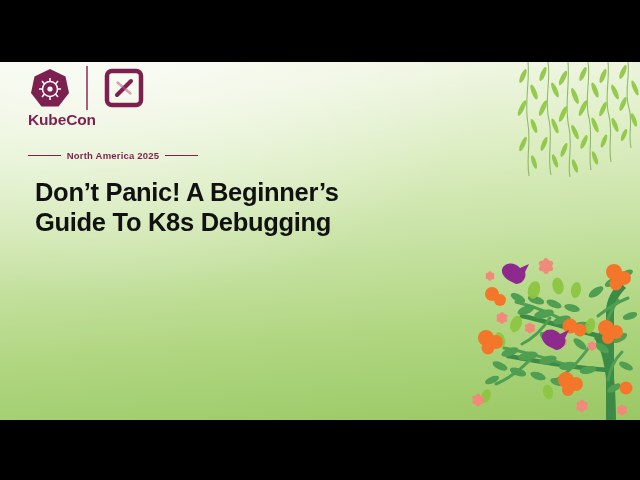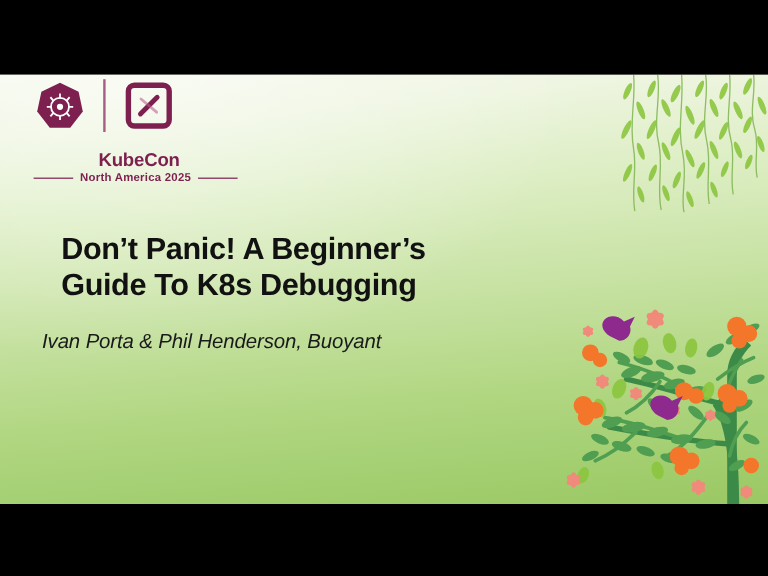--- a/index.html
+++ b/index.html
@@ -71,39 +71,38 @@
   .logo-divider {
     width: 1.5px;
     height: 44px;
     background: #8e2a5f;
     opacity: 0.75;
     margin: 0 12px 0 14px;
   }
   .cnc-mark { width: 40px; height: 40px; display: block; margin-left: 4px; }
   .wordmark-row {
     display: flex;
-    align-items: center;
-    margin-top: 14px;
+    align-items: flex-end;
+    margin-top: 0;
     height: 18px;
-    flex-direction: column;
   }
   .wordmark {
     color: #7d1f4f;
     font-weight: bold;
     font-size: 15.5px;
     letter-spacing: -0.15px;
     line-height: 18px;
     white-space: nowrap;
   }
   .wordmark.kubecon { width: 62px; text-align: center; }
   .wordmark.cnc { margin-left: 18px; }
   .region-row {
     display: flex;
     align-items: center;
-    margin-top: 0;
+    margin-top: 21px;
     width: 170px;
     justify-content: space-between;
   }
   .region-rule {
     flex: 1 1 auto;
     height: 1.5px;
     background: #7d1f4f;
   }
   .region-text {
     color: #7d1f4f;
@@ -121,21 +120,21 @@
     top: 115px;
     width: 420px;
     z-index: 25;
   }
   #talk-title {
     color: #111111;
     font-weight: bold;
     font-size: 25.5px;
     line-height: 30px;
     letter-spacing: -0.3px;
-    margin: 16px;
+    margin: 0;
     white-space: pre-line;
   }
   #speakers {
     color: #1a1a1a;
     font-style: italic;
     font-size: 17px;
     line-height: 22px;
     letter-spacing: -0.1px;
     margin: 21px 0 0 0;
     white-space: nowrap;
@@ -374,19 +373,18 @@
       <div class="region-row">
         <span class="region-rule"></span>
         <span class="region-text">North America 2025</span>
         <span class="region-rule"></span>
       </div>
     </div>
 
     <div id="headline-block">
       <h1 id="talk-title">Don’t Panic! A Beginner’s
 Guide To K8s Debugging</h1>
-      <p id="speakers">Ivan Porta &amp; Phil Henderson, Buoyant</p>
     </div>
 
   </div>
 
   <div class="letterbox bottom"></div>
 </div>
 
 </body></html>

